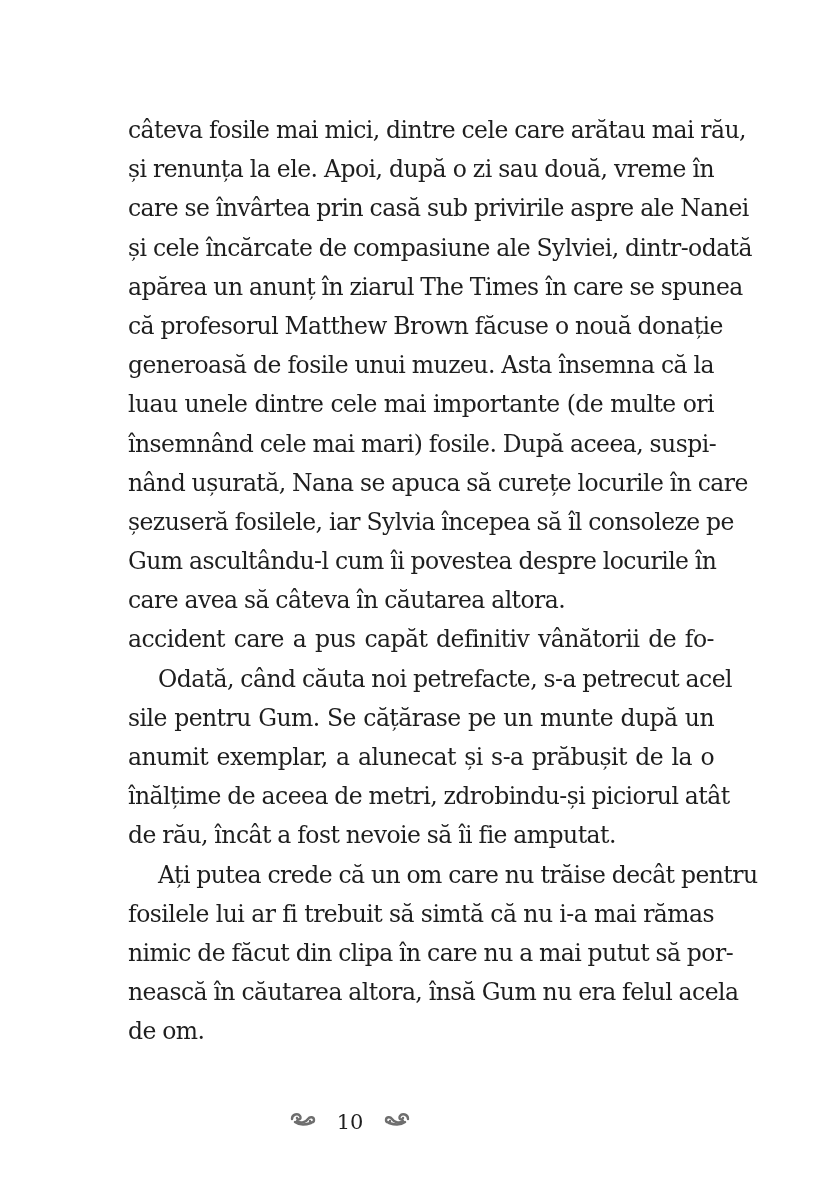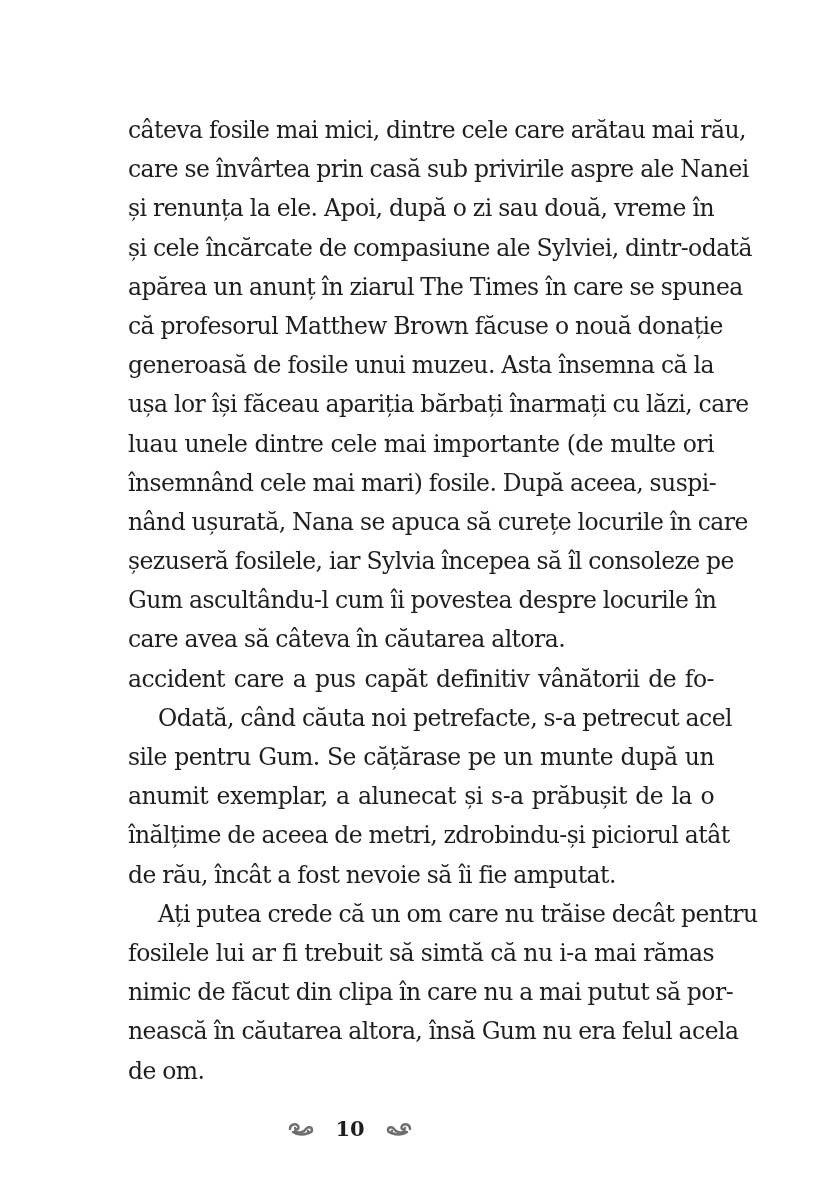--- a/index.html
+++ b/index.html
@@ -50,50 +50,48 @@
     .italic {
     }
     .footer {
       position: absolute;
       left: 0;
       width: 676px;
       top: 1110px;
       height: 36px;
       display: flex;
       justify-content: center;
-      align-items: center;
+      align-items: flex-start;
       gap: 20px;
-      font-weight: bold;
     }
     .ornament {
       width: 28px;
       height: 16px;
       display: inline-block;
     }
     .page-number {
       font-family: "DejaVu Serif", "Liberation Serif", serif;
       font-size: 21px;
       color: #1e1e1e;
     }
   </style>
 </head>
 <body>
 
 <div class="page">
   <div class="text-block">
 
     <div>
       <span class="line">câteva fosile mai mici, dintre cele care arătau mai rău,</span>
+      <span class="line">și renunța la ele. Apoi, după o zi sau două, vreme în</span>
       <span class="line">care se învârtea prin casă sub privirile aspre ale Nanei</span>
-      <span class="line">și renunța la ele. Apoi, după o zi sau două, vreme în</span>
       <span class="line">și cele încărcate de compasiune ale Sylviei, dintr-odată</span>
       <span class="line"><span>apărea un anunț în ziarul </span><span class="italic">The Times</span><span> în care se spunea</span></span>
       <span class="line">că profesorul Matthew Brown făcuse o nouă donație</span>
       <span class="line">generoasă de fosile unui muzeu. Asta însemna că la</span>
-      <span class="line">ușa lor își făceau apariția bărbați înarmați cu lăzi, care</span>
       <span class="line">luau unele dintre cele mai importante (de multe ori</span>
       <span class="line">însemnând cele mai mari) fosile. După aceea, suspi-</span>
       <span class="line">nând ușurată, Nana se apuca să curețe locurile în care</span>
       <span class="line">șezuseră fosilele, iar Sylvia începea să îl consoleze pe</span>
       <span class="line">Gum ascultându-l cum îi povestea despre locurile în</span>
       <span class="line last">care avea să câteva în căutarea altora.</span>
     </div>
 
     <div>
       <span class="line">accident care a pus capăt definitiv vânătorii de fo-</span>

